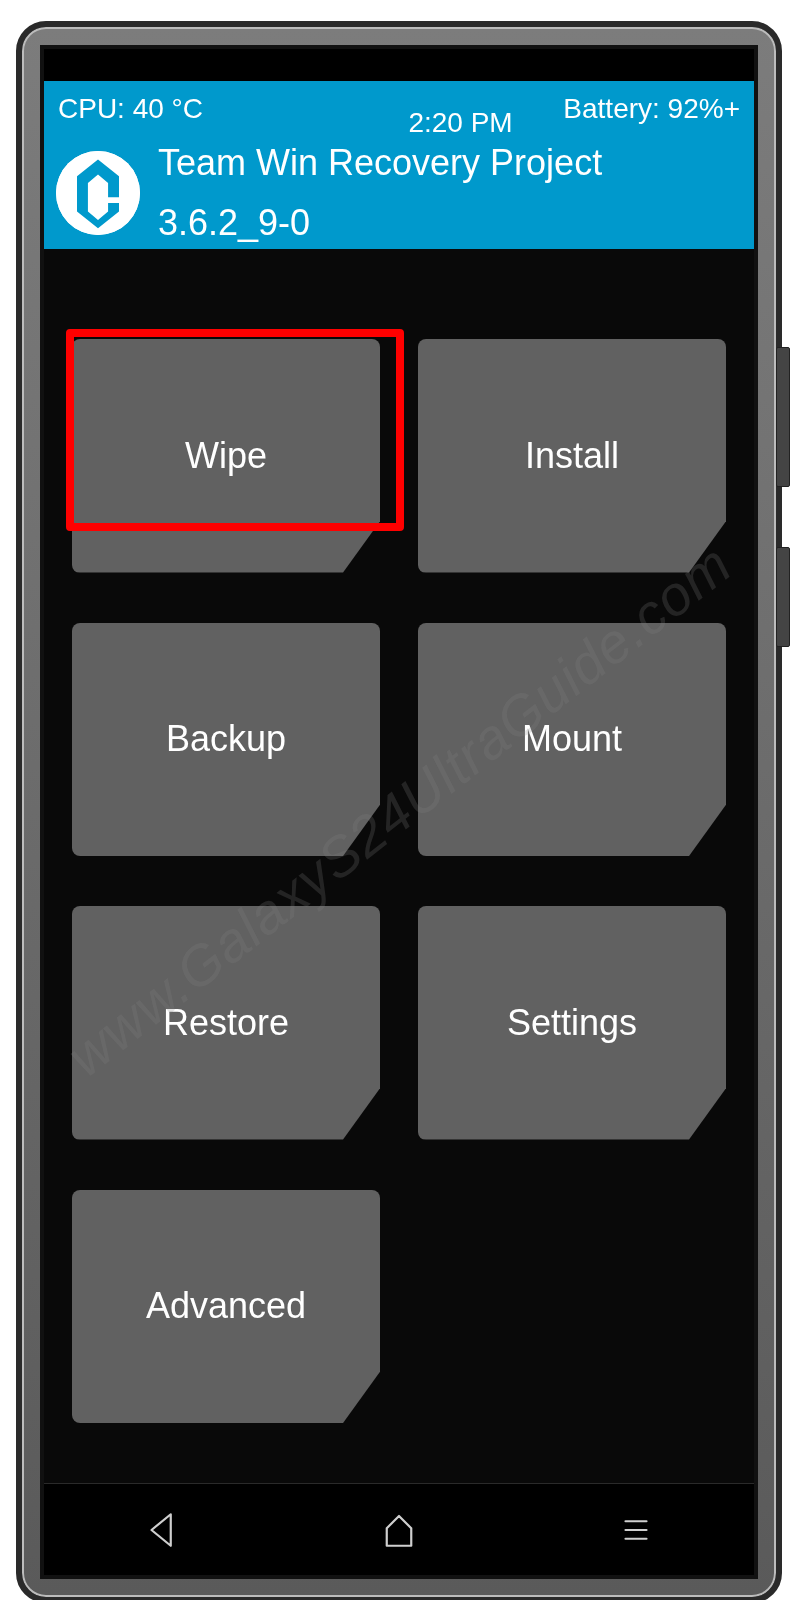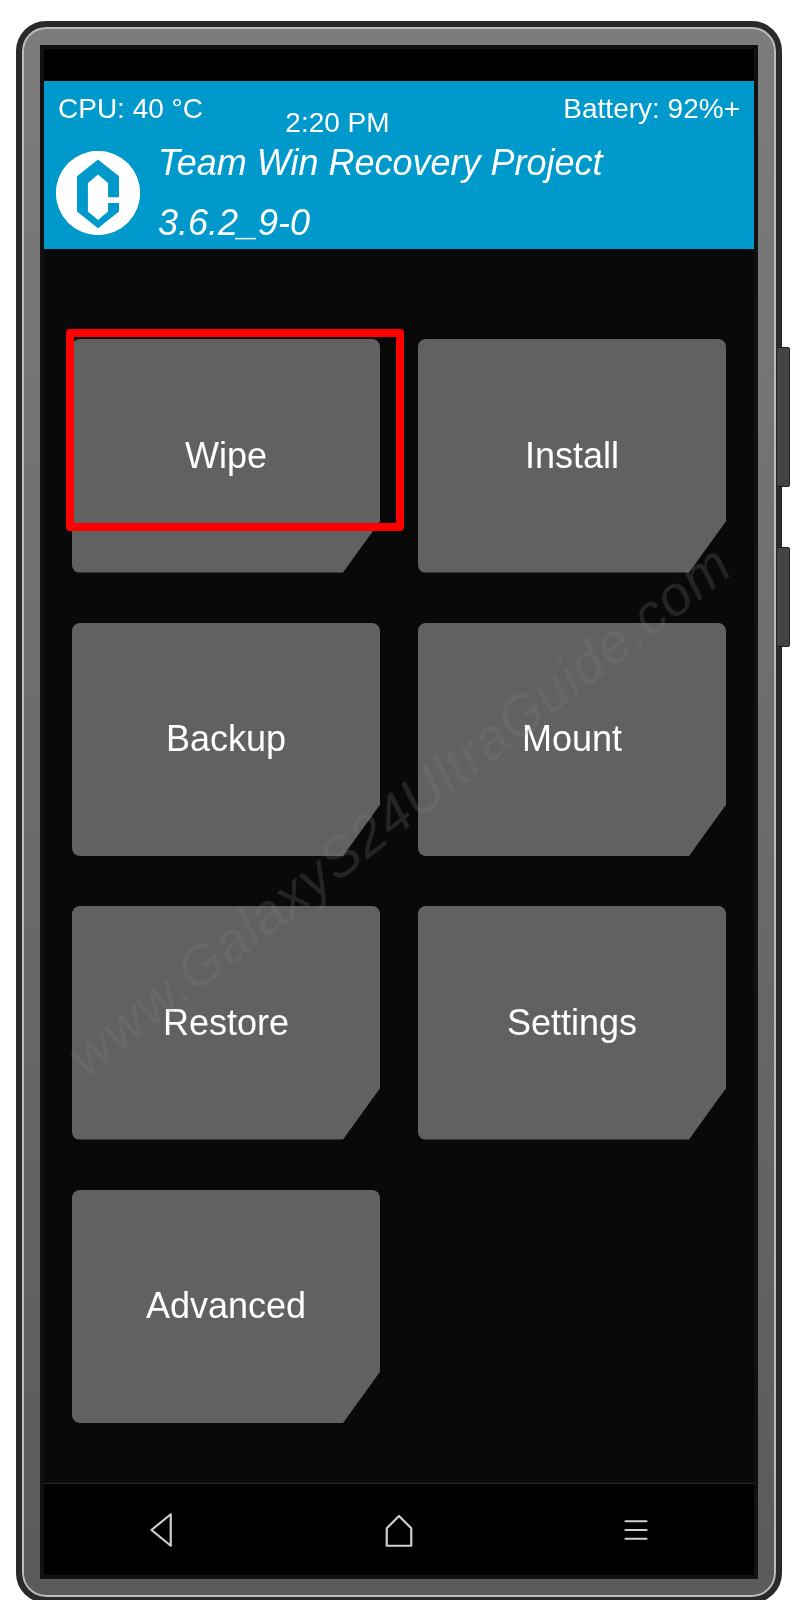--- a/index.html
+++ b/index.html
@@ -43,40 +43,40 @@
     background: #0099cc;
     color: #fff;
     display: flex;
     align-items: center;
     justify-content: space-between;
     padding: 0 14px;
     font-size: 28px;
     font-weight: 400;
   }
   .status-bar > div { flex: 1; }
-  .status-bar .center { text-align: left; margin-top: 28px; }
+  .status-bar .center { text-align: right; margin-top: 28px; }
   .status-bar .right { text-align: right; }
 
   
   .header {
     height: 112px;
     background: #0099cc;
     display: flex;
     align-items: center;
     gap: 18px;
     padding: 0 12px;
   }
   .logo {
     width: 84px; height: 84px; border-radius: 50%;
     background: #fff;
     position: relative;
     flex: 0 0 auto;
   }
   .logo svg { position:absolute; inset:0; }
-  .header-text { display:flex; flex-direction:column;font-style:italic; }
+  .header-text { display:flex; flex-direction:column; }
   .header-title { color:#fff; font-size:36px; font-weight:400; }
   .header-version { color:#fff; font-size:36px; font-weight:300; margin-top:18px; }
 
   
   .menu-grid {
     flex: 1;
     display: grid;
     grid-template-columns: 1fr 1fr;
     grid-template-rows: repeat(4, 1fr);
     gap: 50px 38px;

